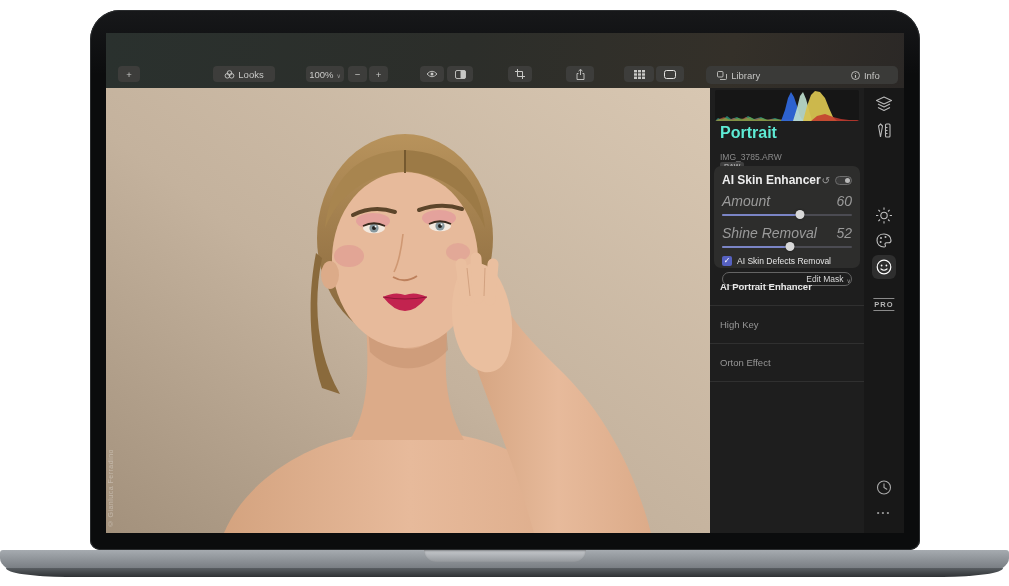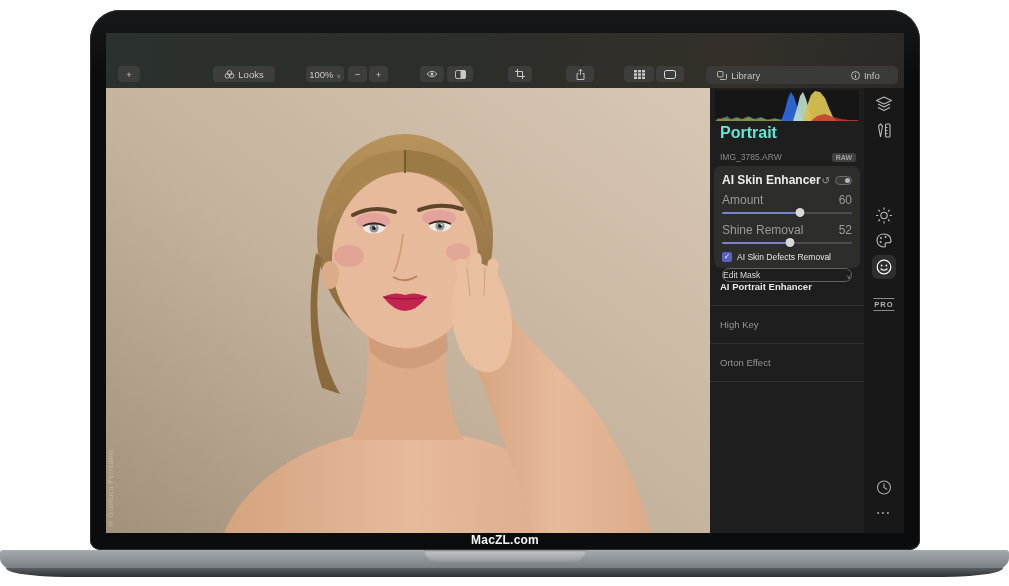--- a/index.html
+++ b/index.html
@@ -41,45 +41,45 @@
   .photo-canvas{position:absolute;left:0;top:55px;width:604px;height:445px;overflow:hidden;
     box-shadow:inset 10px 0 14px -8px rgba(0,0,0,.6);}
   .photo-canvas svg{display:block;}
   .photo-credit{position:absolute;left:1px;bottom:6px;color:rgba(255,255,255,.32);font-size:7px;
     writing-mode:vertical-rl;transform:rotate(180deg);letter-spacing:.5px;}
 
   
   .edit-panel{position:absolute;left:604px;top:55px;width:154px;height:445px;background:#1e1e1e;}
   .histogram{position:absolute;left:5px;top:2px;width:144px;height:31px;background:#161616;border-radius:2px;}
   .panel-title{position:absolute;left:10px;top:36px;color:#5eead4;font-size:16px;font-weight:bold;}
-  .file-row{position:absolute;left:10px;right:8px;top:64px;display:flex;align-items:flex-end;}
+  .file-row{position:absolute;left:10px;right:8px;top:64px;display:flex;align-items:flex-start;flex-direction:column;}
   .file-name{color:#8a8a8a;font-size:8.5px;flex:1;}
   .file-badge{background:#3f3f3f;color:#a2a2a2;font-size:7px;font-weight:bold;padding:1px 4px;border-radius:2px;}
 
   .tool-card{position:absolute;left:4px;top:78px;width:146px;height:102px;background:#2d2d2c;border-radius:7px;padding:7px 8px;}
   .card-head{display:flex;align-items:center;}
   .card-title{color:#ededed;font-size:12px;font-weight:bold;flex:1;}
   .undo-glyph{color:#9c9c9c;font-size:10px;margin-right:5px;}
   .toggle{width:17px;height:9px;border:1px solid #6c6c6c;border-radius:5px;position:relative;background:#3a3a3a;}
   .toggle-knob{position:absolute;right:1px;top:1px;width:5px;height:5px;border-radius:50%;background:#b9b9b9;}
 
   .slider-row{margin-top:6px;}
-  .slider-labels{display:flex;font-size:12px;color:#9a9a9a;}
+  .slider-labels{display:flex;font-size:14px;color:#9a9a9a;font-style:italic;}
   .slider-labels .val{margin-left:auto;}
   .slider-track{position:relative;height:9px;margin-top:1px;}
   .s-rail{position:absolute;left:0;right:0;top:4px;height:2px;background:#4b4b52;border-radius:1px;}
   .s-fill{position:absolute;left:0;top:4px;height:2px;background:#7b85c6;border-radius:1px;}
   .s-knob{position:absolute;top:0;width:9px;height:9px;border-radius:50%;background:#d8d8d8;transform:translateX(-50%);box-shadow:0 0 2px rgba(0,0,0,.6);}
 
   .check-row{display:flex;align-items:center;gap:5px;margin-top:5px;}
   .checkbox{width:10px;height:10px;border-radius:2px;background:#5661c1;color:#fff;font-size:8px;
     display:flex;align-items:center;justify-content:center;line-height:1;}
   .check-label{color:#e6e6e6;font-size:8.5px;}
   .mask-btn{margin-top:6px;height:14px;border:1px solid #646464;border-radius:7px;color:#d9d9d9;
-    font-size:8.5px;display:flex;align-items:center;justify-content:space-between;gap:11px;}
+    font-size:8.5px;display:flex;align-items:center;justify-content:flex-end;gap:3px;}
 
   .tool-list{position:absolute;left:0;right:0;top:180px;}
   .tool-row{height:38px;display:flex;align-items:center;padding:0 10px;border-bottom:1px solid #303030;font-size:9.5px;}
   .tool-row.first{color:#e8e8e8;font-weight:bold;}
   .tool-row.dim{color:#969696;}
 
   
   .icon-strip{position:absolute;left:758px;top:55px;width:40px;height:445px;background:#181818;}
   .strip-ic{position:absolute;left:50%;transform:translateX(-50%);color:#b9b9b9;}
   .face-btn{position:absolute;left:50%;transform:translateX(-50%);width:24px;height:24px;background:#2e2e2e;
@@ -394,21 +394,20 @@
 
         <svg class="strip-ic" style="top:392px;" width="15" height="15" viewBox="0 0 15 15">
           <circle cx="7.5" cy="7.5" r="6.5" fill="none" stroke="#a9a9a9" stroke-width="1.1"></circle>
           <path d="M7.5,3.8 V7.5 L10.3,9.2" fill="none" stroke="#a9a9a9" stroke-width="1.1" stroke-linecap="round"></path>
         </svg>
         <div class="dots" style="top:420px;">•••</div>
       </div>
 
     </div>
 
-    <div class="bezel-brand">MacZL.com</div>
   </div>
 
   <div class="laptop-base">
     <div class="base-body"></div>
     <div class="base-lip"></div>
     <div class="base-notch"></div>
   </div>
 
 </div>
 

